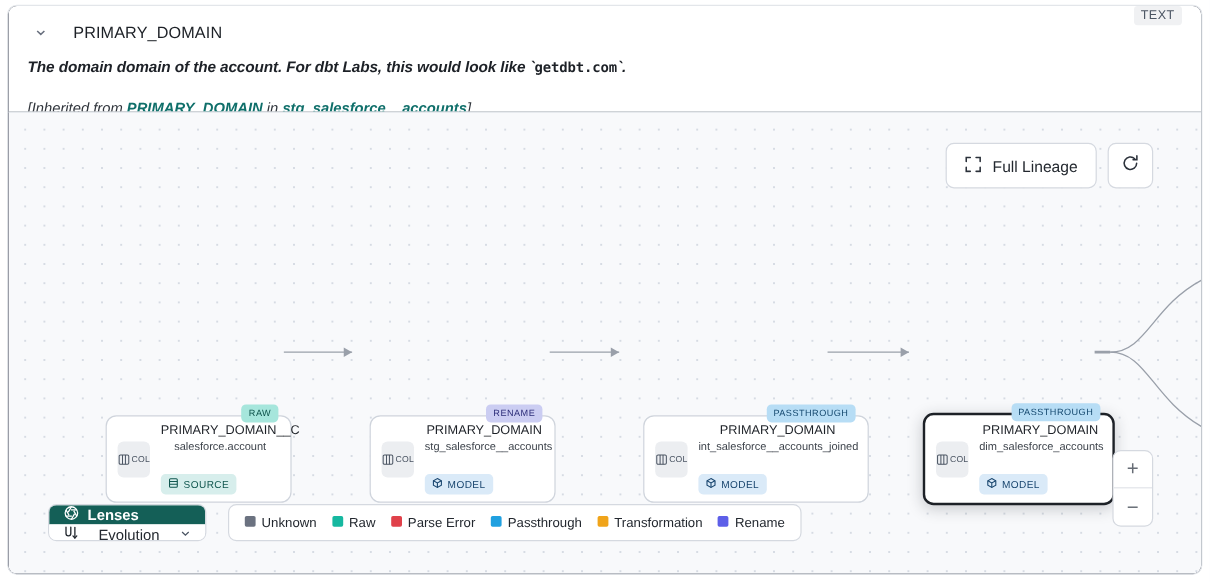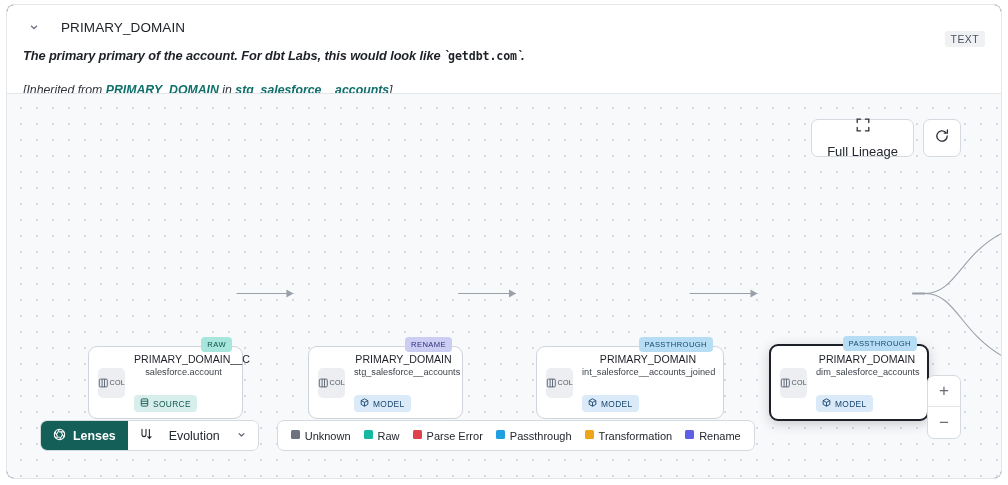--- a/index.html
+++ b/index.html
@@ -39,21 +39,21 @@
     display: inline-flex; align-items: center; justify-content: center;
     color: #6b7280; cursor: pointer;
     margin-left: 4px;
   }
   .chev svg { display:block; }
   .hdr-title {
     font-size: 13.5px; color: #1d2127; letter-spacing: .1px;
     margin-left: 10px;
   }
   .text-badge {
-    position: absolute; top: 26px; right: 16px;
+    position: absolute; top: 0; right: 16px;
     background: #f0f1f3; color: #4b5563;
     font-size: 10.5px; letter-spacing: .4px;
     padding: 2px 6px; border-radius: 3px;
   }
   .hdr-desc {
     margin-top: 9px;
     font-size: 12.8px; font-style: italic; font-weight: 600;
     color: #1d2127; letter-spacing: -.1px;
   }
   .hdr-desc code {
@@ -80,21 +80,21 @@
     overflow: hidden;
   }
 
   .edges { position: absolute; inset: 0; width: 100%; height: 100%; pointer-events: none; }
 
   
   .ctl-row { position: absolute; top: 25px; right: 40px; display: flex; gap: 9px; }
   .btn {
     background: #fff; border: 1px solid #d5d9e0; border-radius: 7px;
     display: inline-flex; align-items: center; justify-content: center;
-    cursor: pointer; color: #23282f; flex-direction: column;
+    cursor: pointer; color: #23282f;
   }
   .btn-full { height: 38px; padding: 0 15px; gap: 9px; font-size: 13px; }
   .btn-icon { width: 38px; height: 38px; }
   .expand-ico, .refresh-ico { display:block; color:#2b313a; }
 
   
   .zoomctl {
     position: absolute; right: 40px; bottom: 40px;
     width: 34px; border: 1px solid #d5d9e0; border-radius: 7px;
     background: #fff; overflow: hidden;
@@ -147,21 +147,21 @@
     font-size: 7.6px; letter-spacing: .4px;
     padding: 3px 6px; border-radius: 4px;
     white-space: nowrap;
   }
   .tag-raw  { background: #a6e6dc; color: #0c5149; }
   .tag-ren  { background: #cbcdf2; color: #2e2f7a; }
   .tag-pass { background: #b7ddf5; color: #14486e; }
 
   
   .botbar { position: absolute; left: 33px; bottom: 28px; display: flex; gap: 18px; align-items: center; }
-  .lensgrp { display: flex; border-radius: 7px; overflow: hidden; border: 1px solid #d5d9e0; background: #fff; height: 31px; }
+  .lensgrp { display: flex; border-radius: 7px; overflow: hidden; border: 1px solid #d5d9e0; background: #fff; height: 31px; flex-direction: column; }
   .lens-btn {
     background: #145f57; color: #fff;
     display: flex; align-items: center; gap: 7px;
     padding: 0 12px; font-size: 12.4px; font-weight: 700;
     cursor: pointer;
   }
   .evo-btn {
     background: #fff; color: #23282f;
     display: flex; align-items: center; gap: 16px;
     padding: 0 11px; font-size: 12.4px; cursor: pointer;
@@ -185,21 +185,21 @@
       <span class="chev">
         <svg width="12" height="12" viewBox="0 0 12 12" fill="none" stroke="currentColor" stroke-width="1.3">
           <path d="M3 4.8 L6 7.6 L9 4.8"></path>
         </svg>
       </span>
       <span class="hdr-title">PRIMARY_DOMAIN</span>
     </div>
     <div class="text-badge">TEXT</div>
 
     <div class="hdr-desc">
-      <span>The primary primary of the account. For dbt Labs, this would look like `</span><code>getdbt.com</code><span>`.</span>
+      <span>The domain domain of the account. For dbt Labs, this would look like `</span><code>getdbt.com</code><span>`.</span>
     </div>
 
     <div class="hdr-sub">
       <span>[Inherited from </span><a href="#">PRIMARY_DOMAIN</a><span> in </span><a href="#">stg_salesforce__accounts</a><span>]</span>
     </div>
   </div>
 
   <div class="canvas">
 
     <svg class="edges" viewBox="0 0 996 386" preserveAspectRatio="none">

